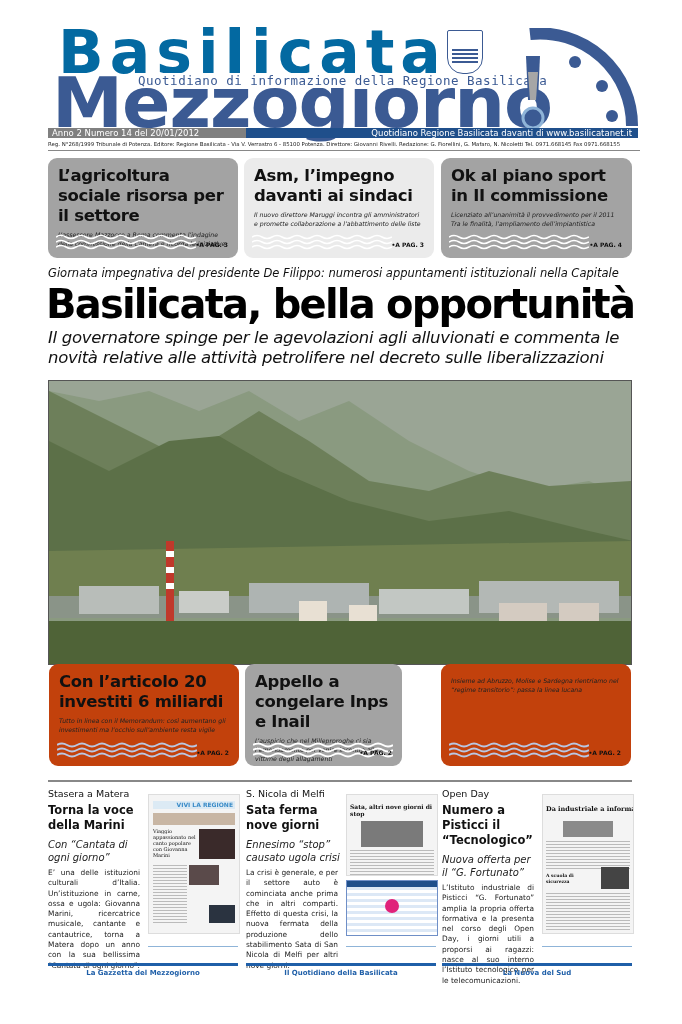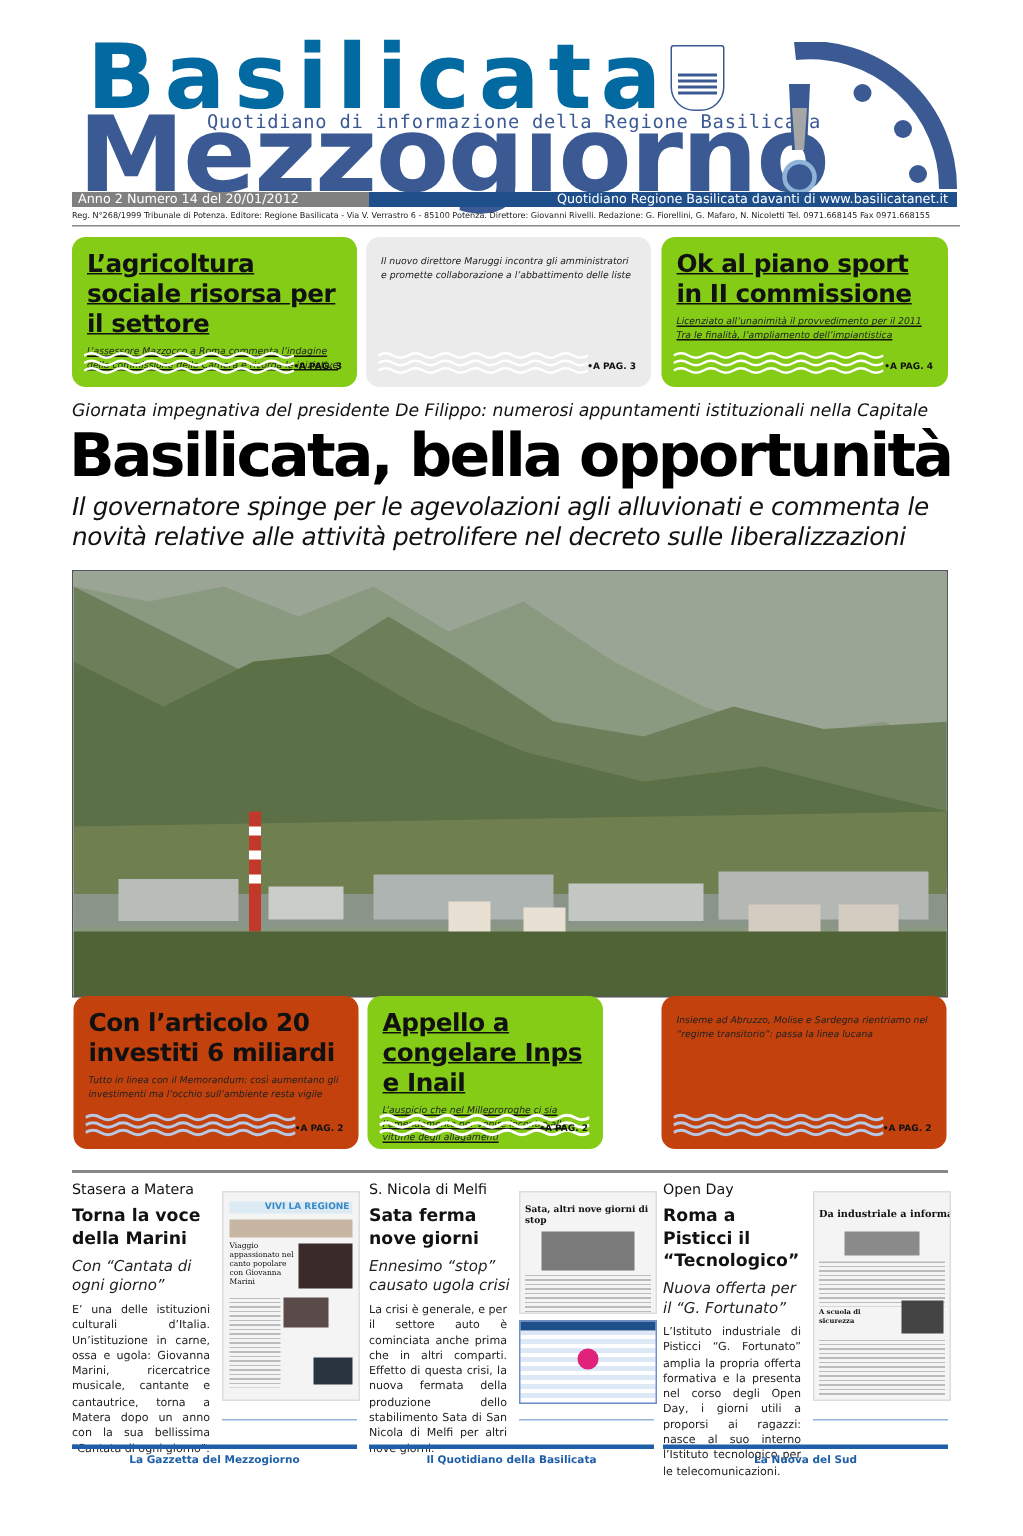--- a/index.html
+++ b/index.html
@@ -12,21 +12,21 @@
   .crest .w { position:absolute; left:4px; right:4px; height:2px; background:#3b5a93; }
   .clock { left:520px; top:28px; width:120px; height:100px; }
 
   .bar-issue { left:48px; top:128px; width:198px; height:10px; background:#808080; color:#fff; font-size:8.5px; line-height:10px; padding-left:4px; box-sizing:border-box; }
   .bar-site { left:246px; top:128px; width:392px; height:10px; background:#1f4f8b; color:#fff; font-size:8.5px; line-height:10px; text-align:right; padding-right:6px; box-sizing:border-box; }
   .reg { left:48px; top:140px; width:592px; font-size:5.4px; color:#222; white-space:nowrap; line-height:8px; }
   .reg-line { left:48px; top:150px; width:592px; height:1px; background:#888; }
 
   
   .box { position:absolute; border-radius:9px; padding:8px 10px 0 10px; box-sizing:border-box; overflow:hidden; }
-  .box.blue { background:#84cc16;text-decoration:underline; }
+  .box.blue { background:#a3a3a3; }
   .box.grey { background:#ebebeb; }
   .box.white { background:#c2410c; }
   .box h3 { margin:0; font-family:"DejaVu Sans", sans-serif; font-weight:bold; font-size:16.5px; line-height:20px; color:#111; letter-spacing:-0.3px; }
   .box p { margin:4px 0 0 0; font-style:italic; font-size:6.2px; line-height:9px; color:#222; }
   .box .waves { position:absolute; left:8px; bottom:8px; width:140px; height:16px; }
   .box .pag { position:absolute; right:10px; bottom:10px; font-size:6px; font-weight:bold; color:#111; }
 
   .kicker { left:48px; top:266px; font-style:italic; font-size:11.5px; color:#111; white-space:nowrap; }
   .headline { left:46px; top:280px; font-weight:bold; font-size:40px; letter-spacing:-1.8px; color:#000; white-space:nowrap; line-height:48px; }
   .subhead { left:48px; top:328px; font-style:italic; font-size:16.5px; line-height:20px; color:#111; width:600px; letter-spacing:-0.3px; }
@@ -81,20 +81,21 @@
   <svg class="waves" viewBox="0 0 140 16">
       <g fill="none" stroke="#fff" stroke-width="1.5">
         <path d="M0 3 q5 -3 10 0 t10 0 t10 0 t10 0 t10 0 t10 0 t10 0 t10 0 t10 0 t10 0 t10 0 t10 0 t10 0 t10 0"></path>
         <path d="M0 8 q5 -3 10 0 t10 0 t10 0 t10 0 t10 0 t10 0 t10 0 t10 0 t10 0 t10 0 t10 0 t10 0 t10 0 t10 0"></path>
         <path d="M0 13 q5 -3 10 0 t10 0 t10 0 t10 0 t10 0 t10 0 t10 0 t10 0 t10 0 t10 0 t10 0 t10 0 t10 0 t10 0"></path>
       </g>
     </svg>
   <span class="pag">•A PAG. 3</span>
 </div>
 <div class="box grey" style="left:244px;top:158px;width:190px;height:100px;">
+  <h3>Asm, l’impegno davanti ai sindaci</h3>
   <p>Il nuovo direttore Maruggi incontra gli amministratori e promette collaborazione a l’abbattimento delle liste</p>
   <svg class="waves" viewBox="0 0 140 16">
       <g fill="none" stroke="#fff" stroke-width="1.5">
         <path d="M0 3 q5 -3 10 0 t10 0 t10 0 t10 0 t10 0 t10 0 t10 0 t10 0 t10 0 t10 0 t10 0 t10 0 t10 0 t10 0"></path>
         <path d="M0 8 q5 -3 10 0 t10 0 t10 0 t10 0 t10 0 t10 0 t10 0 t10 0 t10 0 t10 0 t10 0 t10 0 t10 0 t10 0"></path>
         <path d="M0 13 q5 -3 10 0 t10 0 t10 0 t10 0 t10 0 t10 0 t10 0 t10 0 t10 0 t10 0 t10 0 t10 0 t10 0 t10 0"></path>
       </g>
     </svg>
   <span class="pag">•A PAG. 3</span>
 </div>
@@ -211,21 +212,21 @@
     <div style="position:absolute;left:0;right:0;top:0;height:6px;background:#1f4f8b;"></div>
     <div style="position:absolute;left:38px;top:18px;width:14px;height:14px;border-radius:50%;background:#e0227a;"></div>
   </div>
   <div class="thumb-line"></div>
   <div class="source-bar"></div>
   <div class="source">Il Quotidiano della Basilicata</div>
 </div>
 
 <div class="col" style="left:442px;">
   <div class="label">Open Day</div>
-  <div class="title">Roma a Pisticci il “Tecnologico”</div>
+  <div class="title">Numero a Pisticci il “Tecnologico”</div>
   <div class="subtitle">Nuova offerta per il “G. Fortunato”</div>
   <div class="body">L’Istituto industriale di Pisticci “G. Fortunato” amplia la propria offerta formativa e la presenta nel corso degli Open Day, i giorni utili a proporsi ai ragazzi: nasce al suo interno l’Istituto tecnologico per le telecomunicazioni.</div>
   <div class="thumb">
     <div style="margin:10px 3px 0;font-family:'DejaVu Serif',serif;font-weight:bold;font-size:6.5px;line-height:8px;white-space:nowrap;">Da industriale a informatico</div>
     <div style="margin:8px 20px 0;height:16px;background:#8a8a8a;"></div>
     <div style="margin:4px 3px 0;height:30px;background:repeating-linear-gradient(180deg,#bbb 0 1px,transparent 1px 3px);"></div>
     <div style="margin:2px 3px 0;font-family:'DejaVu Serif',serif;font-weight:bold;font-size:4.5px;line-height:6px;width:50px;">A scuola di sicurezza</div>
     <div style="position:absolute;left:58px;top:72px;width:28px;height:22px;background:#444;"></div>
     <div style="margin:8px 3px 0;height:38px;background:repeating-linear-gradient(180deg,#bbb 0 1px,transparent 1px 3px);"></div>
   </div>

